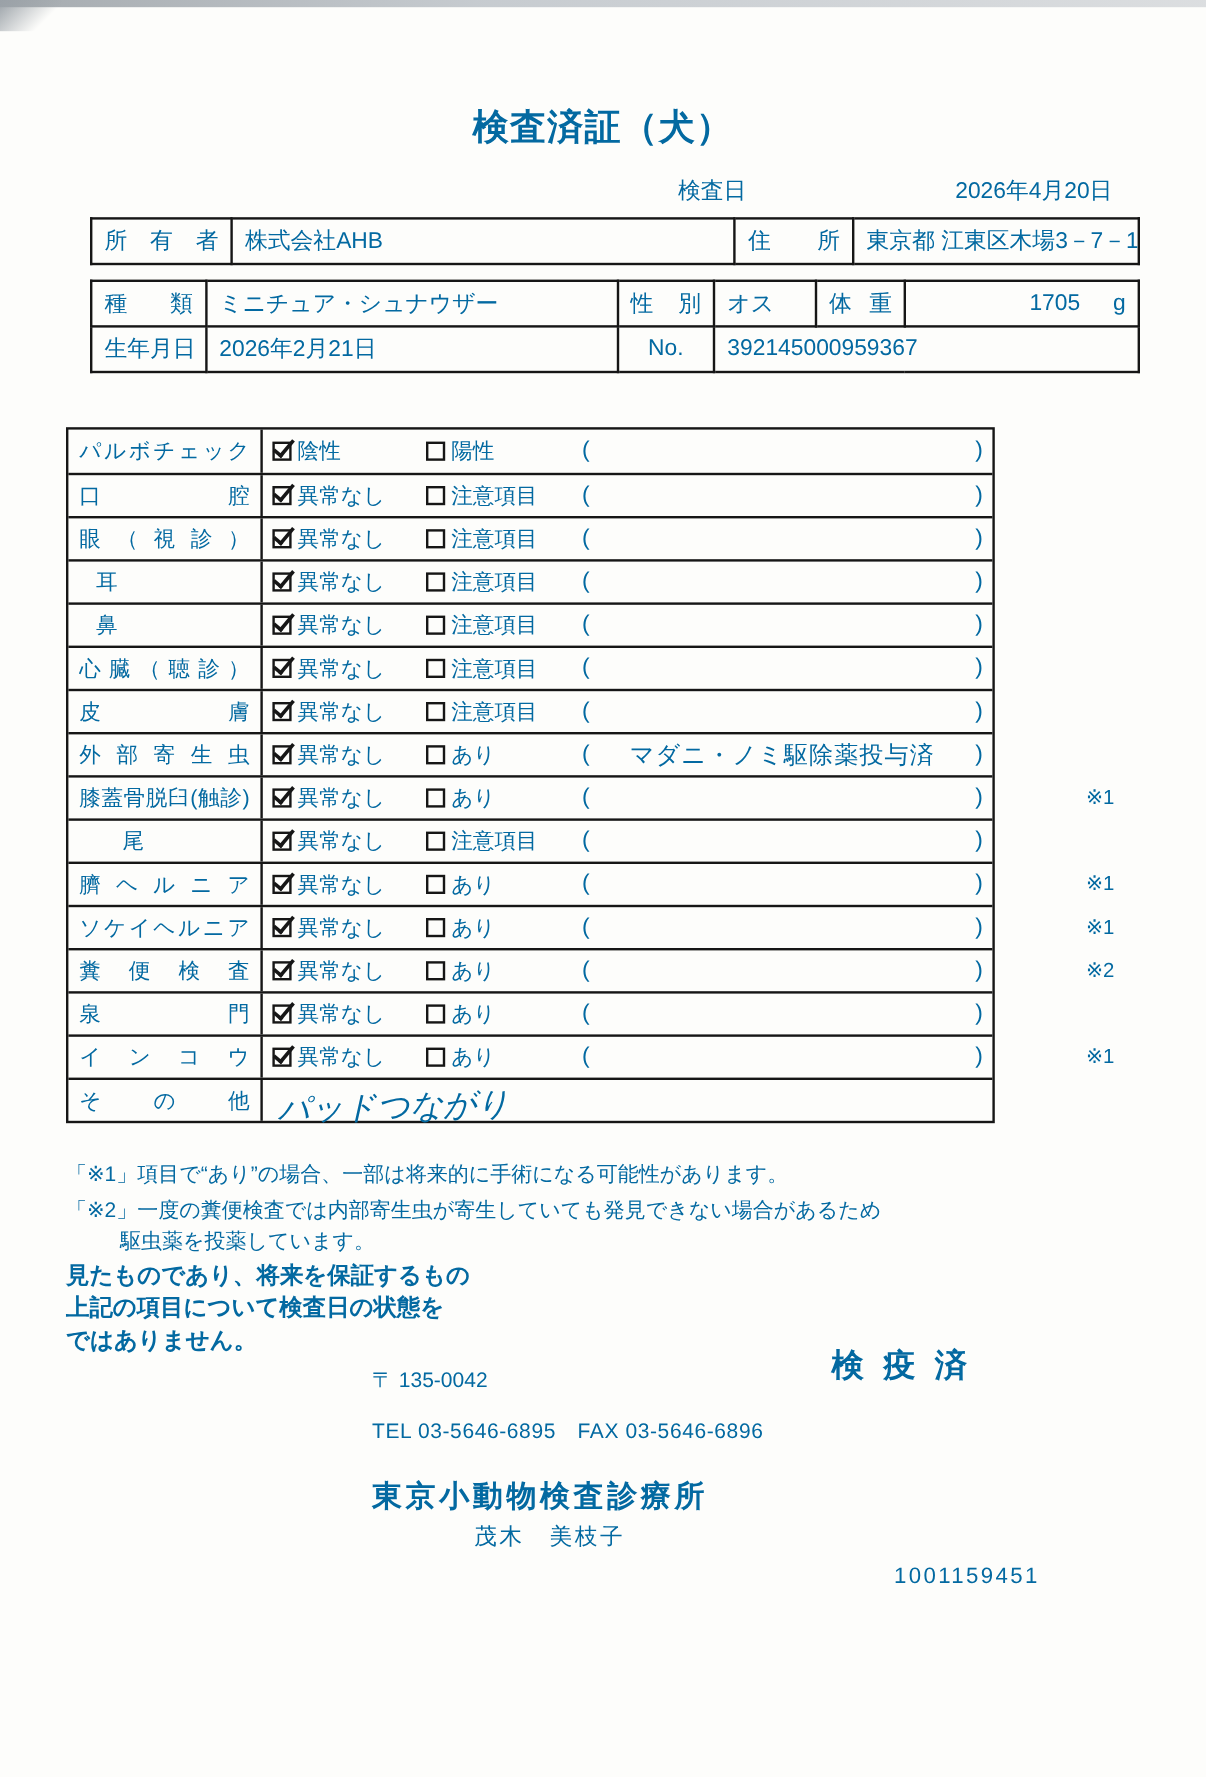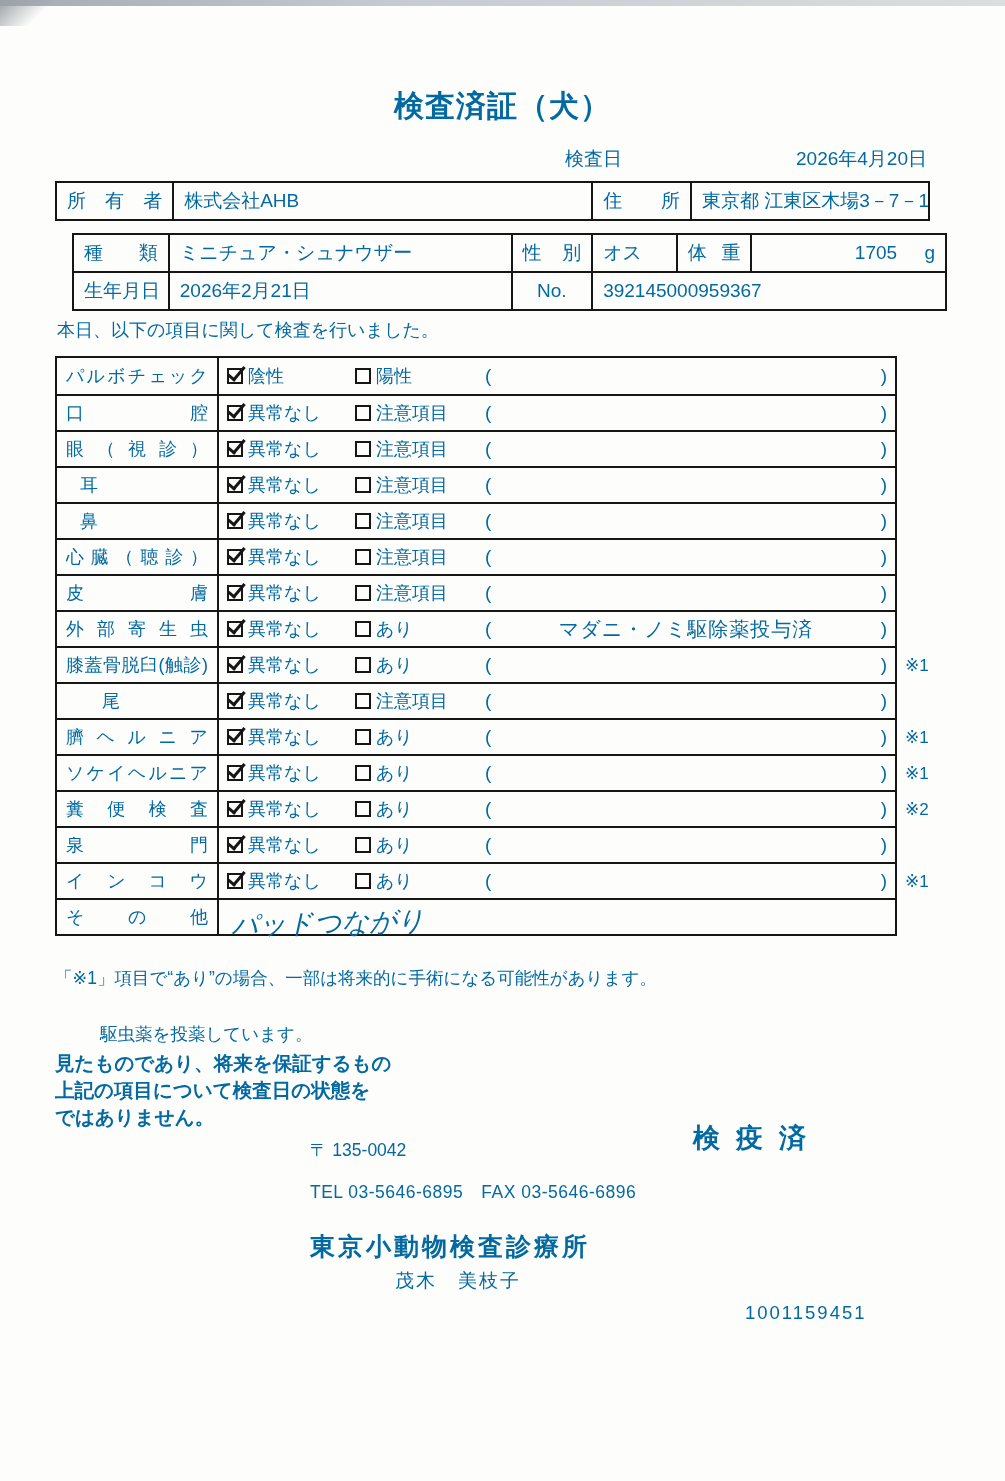--- a/index.html
+++ b/index.html
@@ -14,35 +14,35 @@
     background:linear-gradient(90deg,#8f969c 0%,#b9bfc5 40%,#d3d6d9 100%); opacity:.8; }
   .corner { position:absolute; top:0; left:0; width:52px; height:26px;
     background:linear-gradient(135deg,#9aa1a7 0%,rgba(255,255,255,0) 70%); }
 
   .title { position:absolute; top:86px; left:0; width:100%; text-align:center;
     font-size:30px; font-weight:600; letter-spacing:1px; }
 
   .daterow { position:absolute; top:146px; left:565px; width:362px;
     display:flex; justify-content:space-between; font-size:19px; }
 
-  table.t { border-collapse:collapse; position:absolute; table-layout:fixed; }
+  table.t { border-collapse:collapse; position:absolute; table-layout:fixed;margin-left:20px; }
   table.t td { border:2px solid #161616; height:38px; font-size:19px;
     padding:0 10px; vertical-align:middle; white-space:nowrap; overflow:hidden; }
   .owner-t { top:181px; left:55px; width:875px; }
-  .dog-t   { top:233px; left:72px; width:875px; }
+  .dog-t   { top:233px; left:55px; width:875px; }
   td.lc { text-align:justify; text-align-last:justify; text-justify:inter-character; }
   td.cc { text-align:center; }
   td.vc { text-align:left; padding-left:8px; }
   td.weightcell { text-align:right; padding-right:12px; }
   .wu { display:inline-block; margin-left:22px; }
   .w95{width:95px}.w340{width:340px}.w80{width:80px}.w93{width:84px}.w74{width:74px}.w193{width:193px}
 
   .intro { position:absolute; top:318px; left:57px; font-size:18px; }
 
-  .itable { position:absolute; top:356px; left:55px; width:842px;
+  .itable { position:absolute; top:356px; left:55px; width:774px;
     border:2px solid #161616; }
   .irow { display:flex; align-items:stretch; height:36px; position:relative; }
   .irow + .irow { border-top:2px solid #161616; }
   .ilabel { width:162px; flex:none; border-right:2px solid #161616;
     display:flex; align-items:center; padding:0 9px; font-size:18px; }
   .labtext { width:100%; white-space:nowrap; }
   .labtext.justify { text-align:justify; text-align-last:justify; text-justify:inter-character; }
   .labtext.indent1 { padding-left:14px; }
   .labtext.indent2 { padding-left:36px; }
   .opt { display:flex; align-items:center; font-size:18px; flex:none; }
@@ -119,21 +119,20 @@
     </tr>
     <tr>
       <td class="lc">生年月日</td>
       <td class="vc">2026年2月21日</td>
       <td class="cc">No.</td>
       <td class="vc" colspan="3">392145000959367</td>
     </tr>
   </tbody>
     </table>
 
-  <div class="intro">本日、以下の項目に関して検査を行いました。</div>
 
   <div class="itable">
       <div class="irow">
         <div class="ilabel">
           <span class="labtext justify">パルボチェック</span>
         </div>
         <div class="opt opt1">
           <span class="cb checked"></span>
           <span class="optlabel">陰性</span>
         </div>
@@ -406,20 +405,21 @@
       </div>
       <div class="irow">
         <div class="ilabel">
           <span class="labtext justify">その他</span>
         </div>
         <div class="hand">パッドつながり</div>
       </div>
     </div>
 
   <div class="fn fn0">「※1」項目で“あり”の場合、一部は将来的に手術になる可能性があります。</div>
+  <div class="fn fn1">「※2」一度の糞便検査では内部寄生虫が寄生していても発見できない場合があるため</div>
   <div class="fn fn2">駆虫薬を投薬しています。</div>
 
   <div class="disc">
     <div>見たものであり、将来を保証するもの</div>
     <div>上記の項目について検査日の状態を</div>
     <div>ではありません。</div>
   </div>
 
   <div class="stamp">検疫済</div>
 

